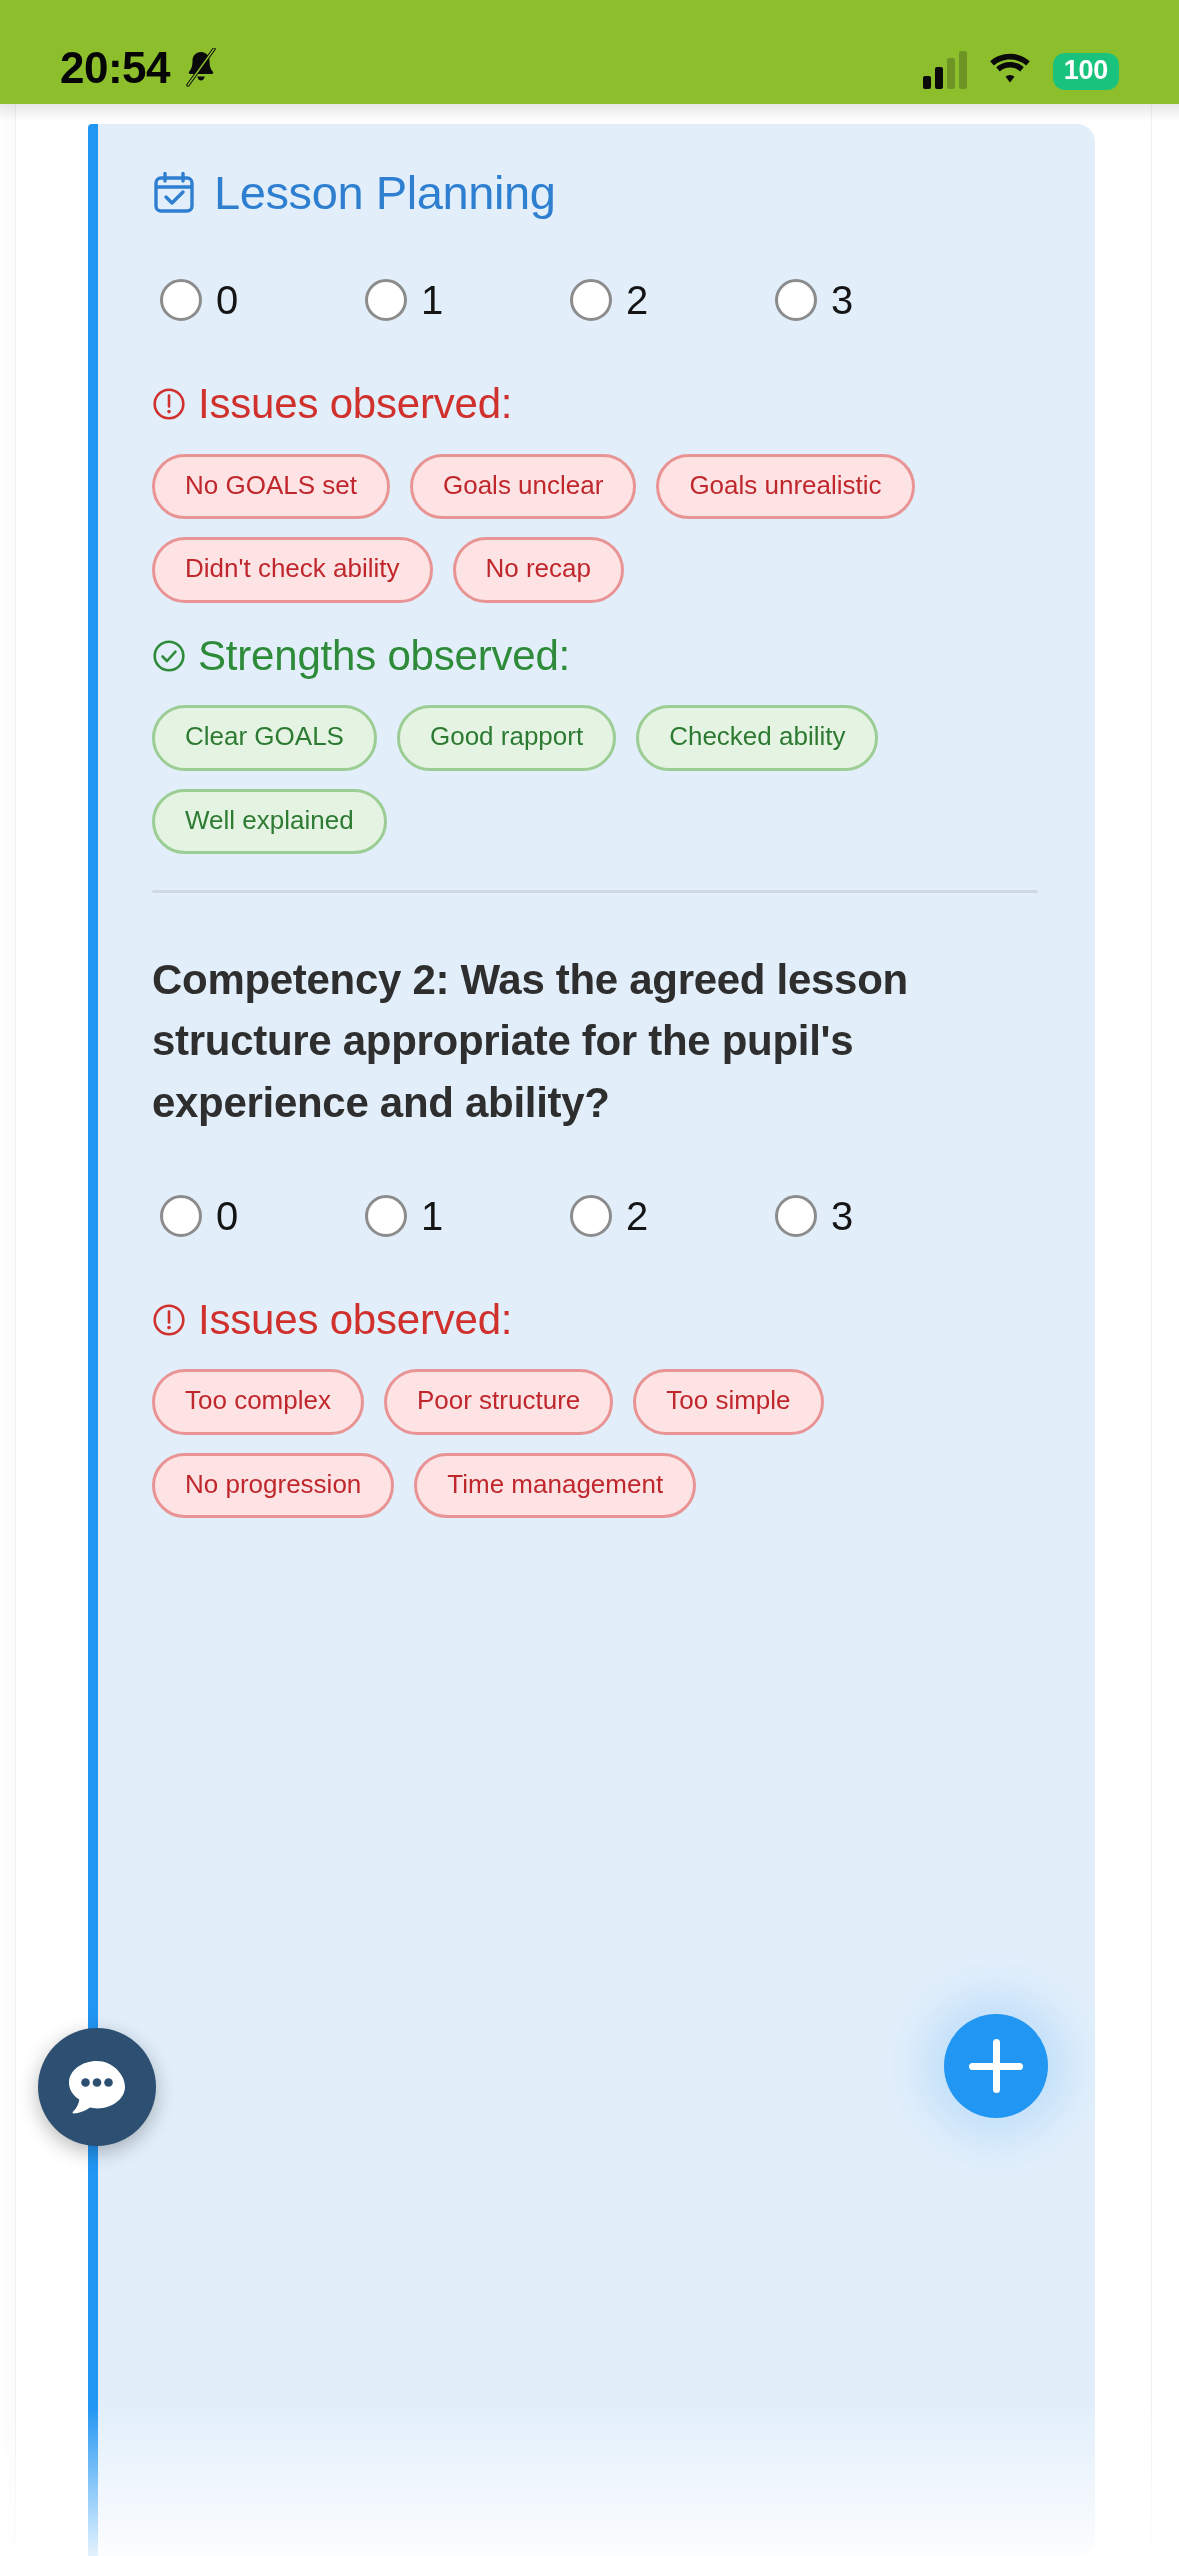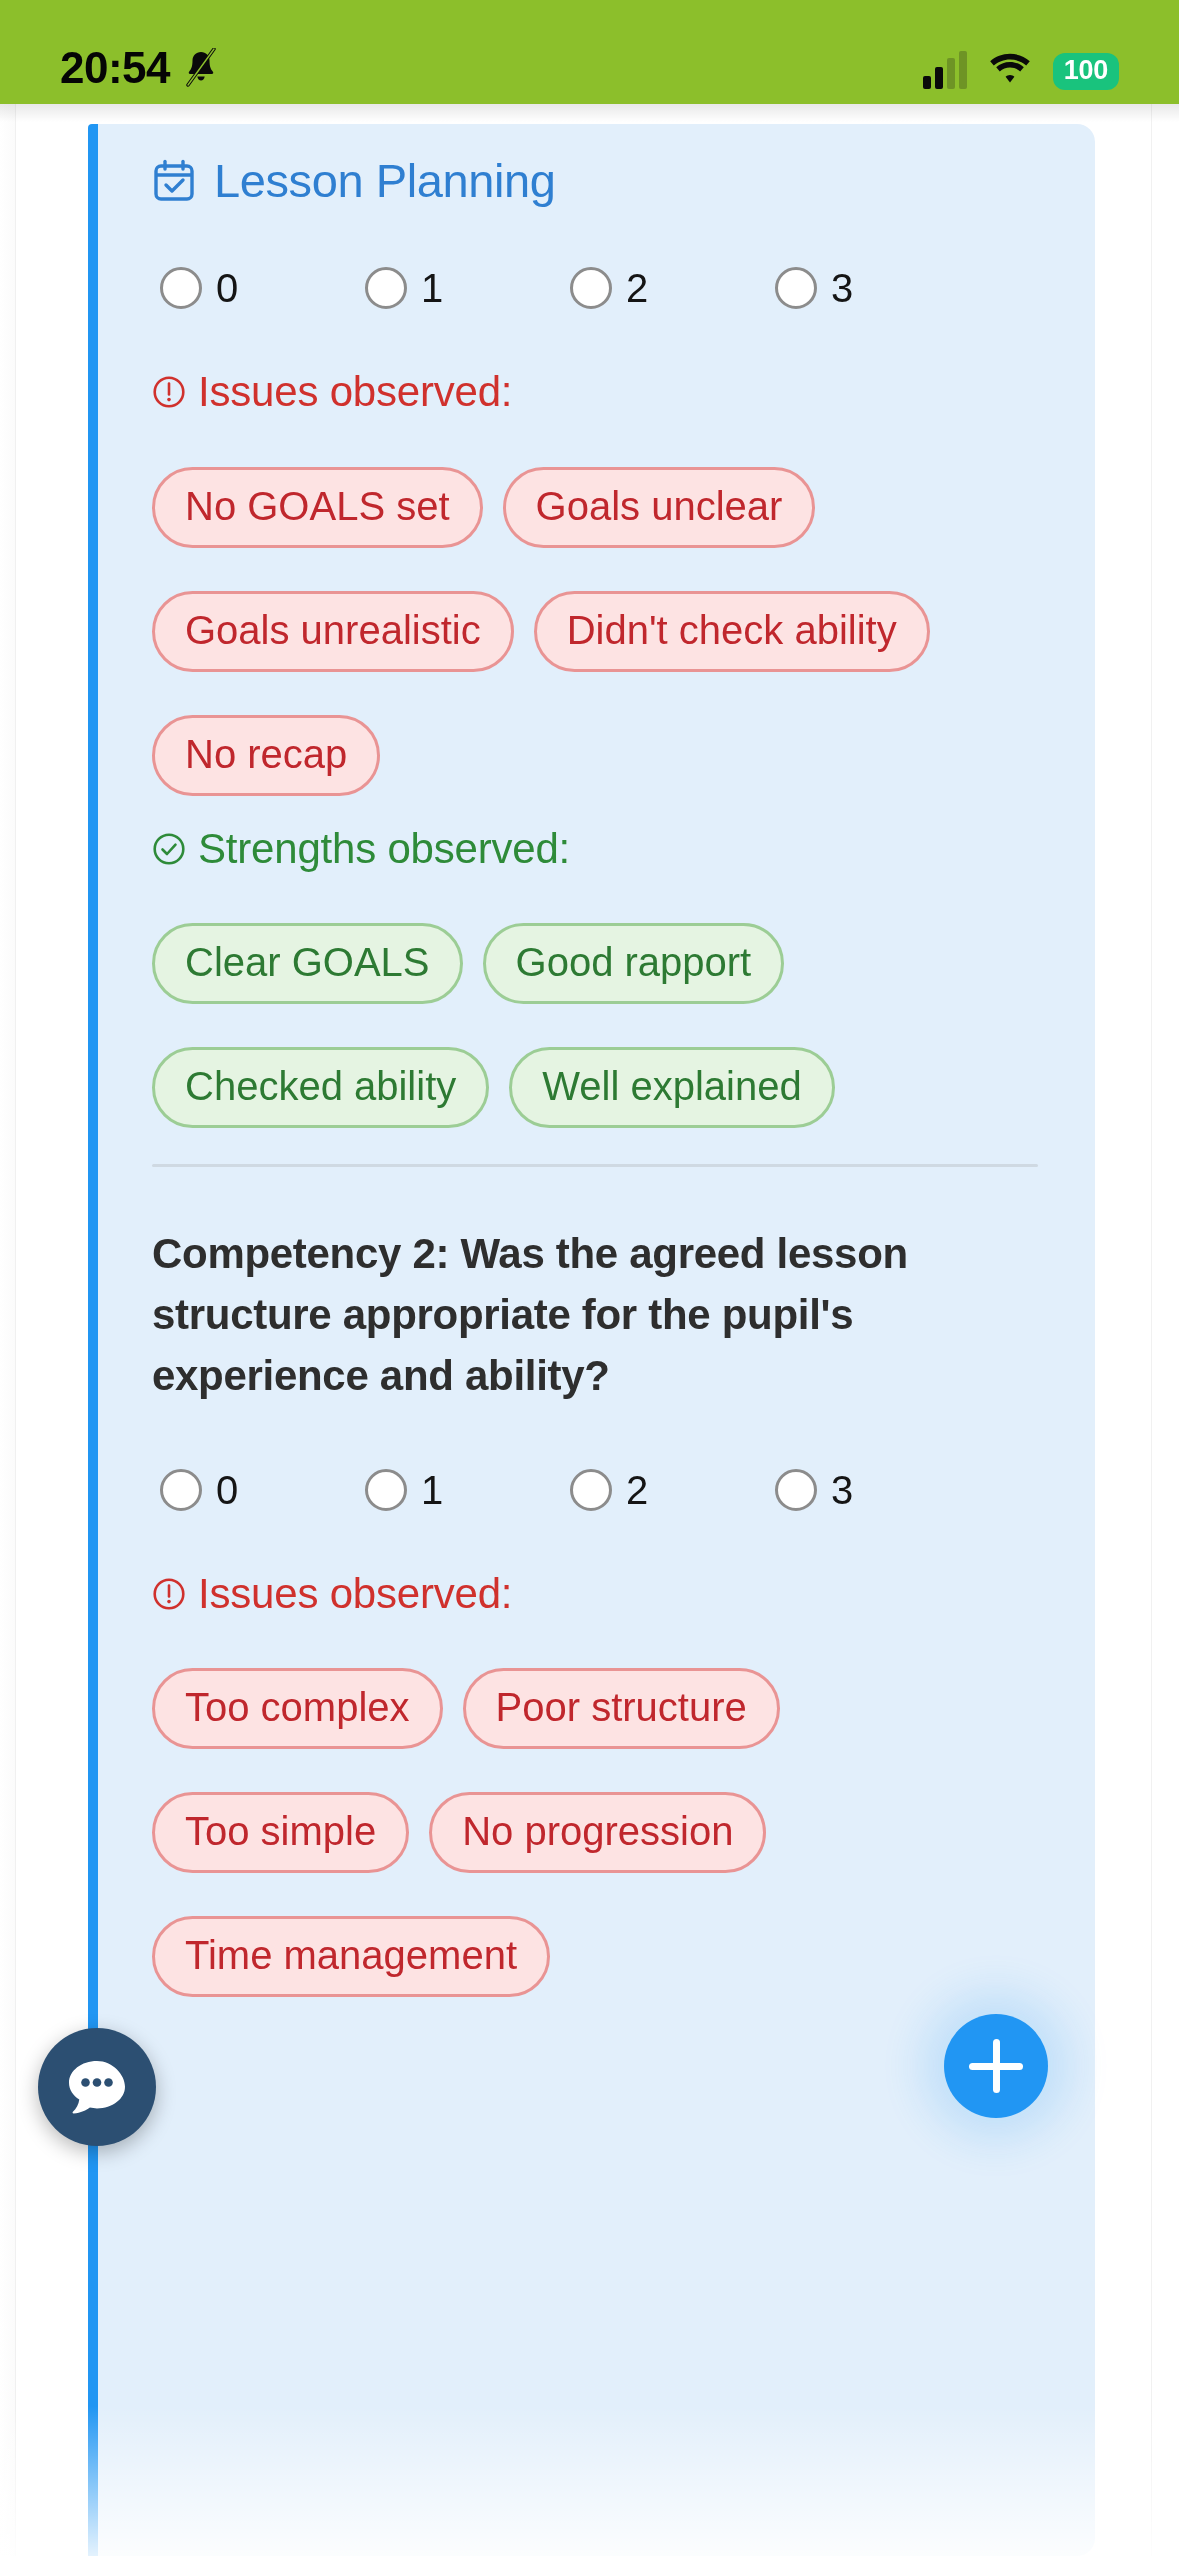--- a/index.html
+++ b/index.html
@@ -111,21 +111,21 @@
     position: absolute;
     top: 20px;
     left: 88px;
     width: 1007px;
     min-height: 2432px;
     background: #e2effb;
     border-left: 10px solid #2196f3;
     border-top-right-radius: 18px;
     border-bottom-right-radius: 18px;
     border-top-left-radius: 4px;
-    padding: 32px 54px 40px 54px;
+    padding: 44px 54px 40px 54px;
   }
 
   .card-title-row {
     display: flex;
     align-items: center;
     gap: 18px;
     margin-bottom: 44px;
   }
   .cal-icon { width: 44px; height: 44px; display: block; flex: 0 0 auto; }
   .card-title {
@@ -193,24 +193,23 @@
   .chip-wrap {
     display: flex;
     flex-wrap: wrap;
     gap: 18px 20px;
     margin-bottom: 30px;
     max-width: 900px;
   }
   .chip {
     border-radius: 999px;
     padding: 14px 30px 17px 30px;
-    font-size: 40px;
+    font-size: 26px;
     line-height: 1.1;
     white-space: nowrap;
-    margin-top: 25px;
   }
   .chip.red {
     background: #fde3e3;
     border: 3px solid #e99494;
     color: #c0272d;
   }
   .chip.green {
     background: #e5f4e2;
     border: 3px solid #9ccd95;
     color: #2d7a33;

